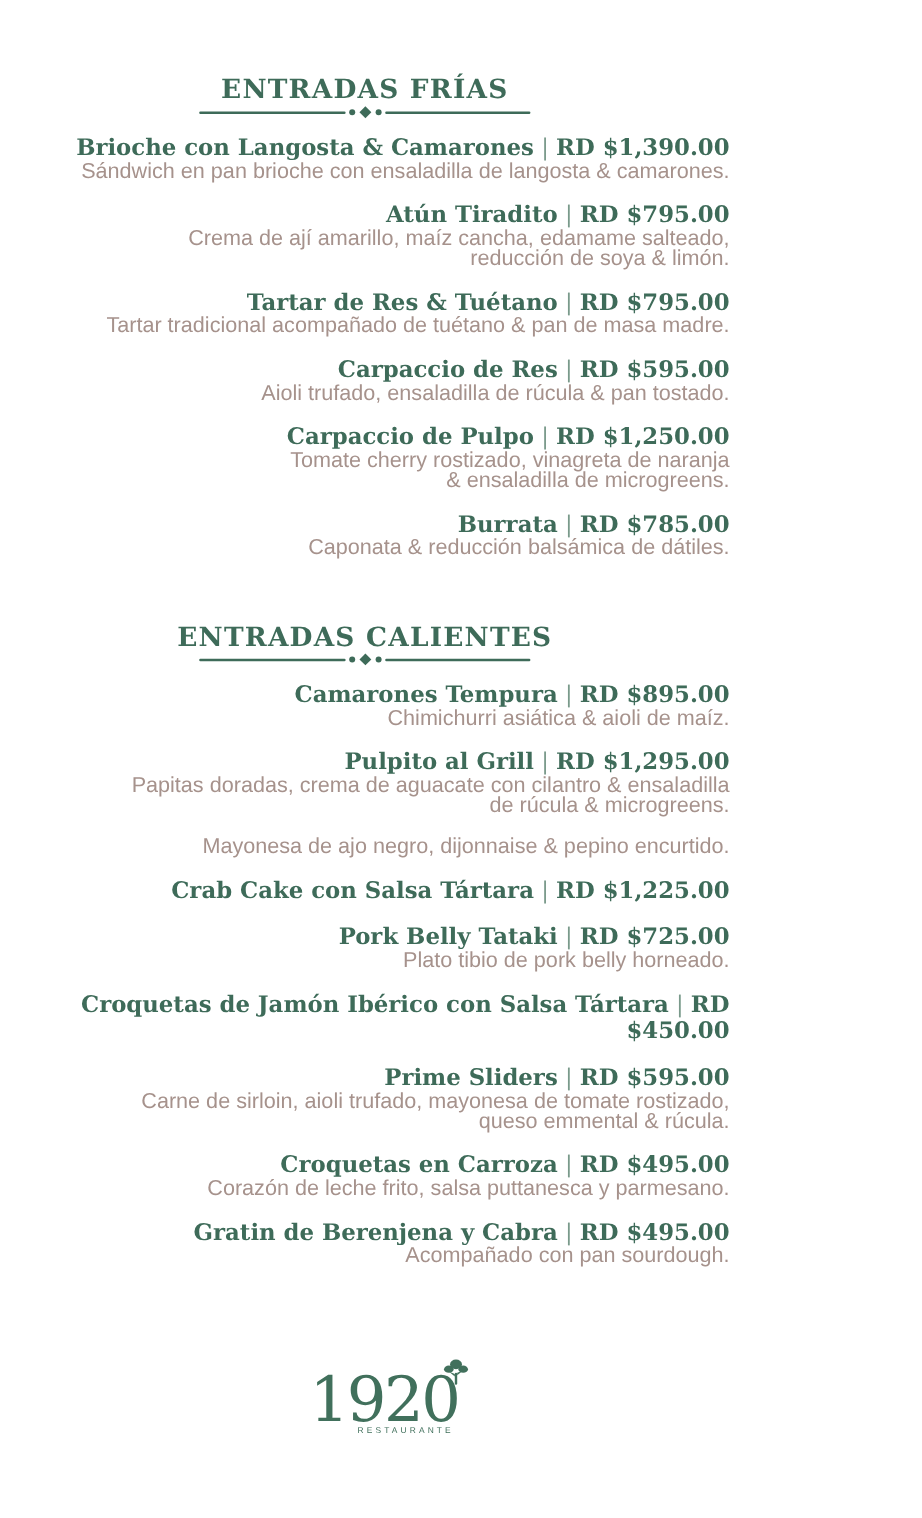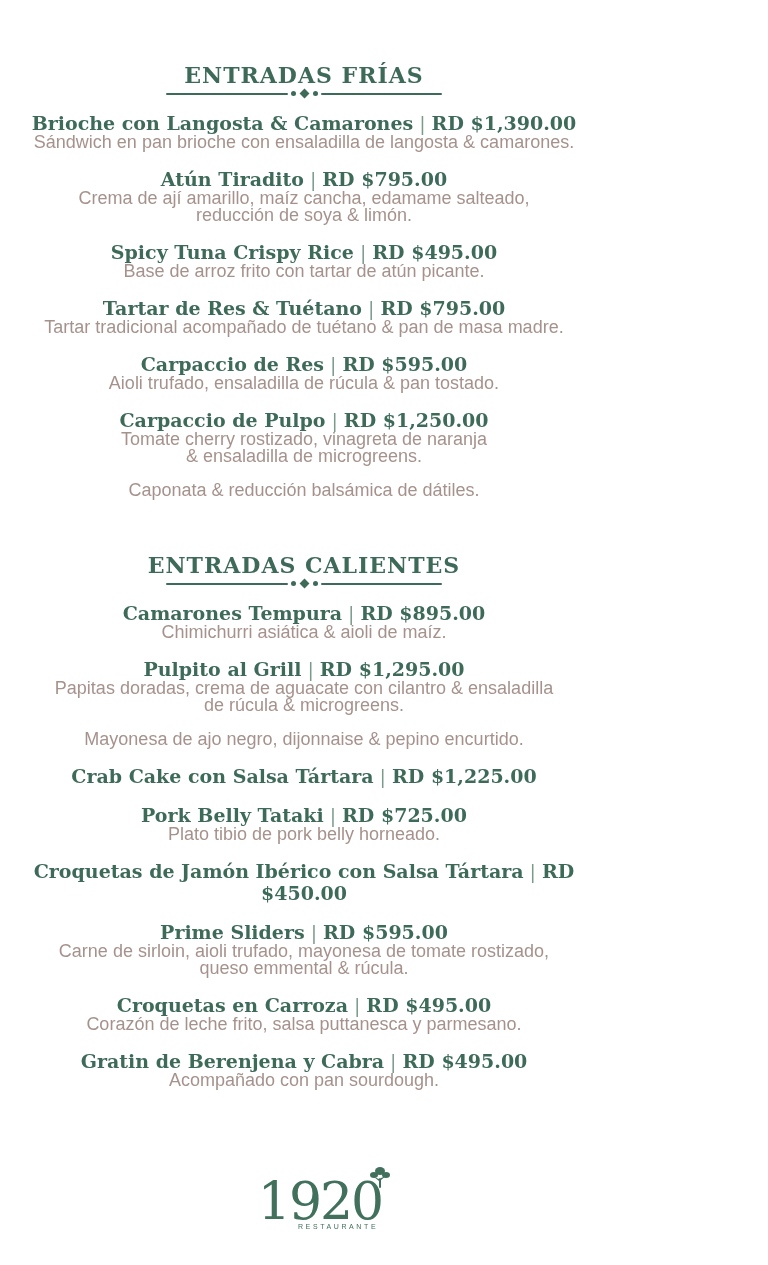--- a/index.html
+++ b/index.html
@@ -26,21 +26,21 @@
   }
   .divider {
     display: flex; align-items: center; justify-content: center;
     width: 276px; height: 9px;
     margin: 1px auto 0;
   }
   .divider .line { flex: 1; height: 2px; background: #3e6b59; border-radius: 1px; }
   .divider .dot { width: 5px; height: 5px; border-radius: 50%; background: #3e6b59; margin: 0 3px; flex: none; }
   .divider .diamond { width: 7px; height: 7px; background: #3e6b59; transform: rotate(45deg); margin: 0 2px; flex: none; }
   
-  .item { margin-bottom: 17px; }
+  .item { margin-bottom: 17px; text-align: right; }
   .item-title {
     font-family: "DejaVu Serif", "Liberation Serif", serif;
     font-weight: 700;
     font-size: 19px;
     line-height: 22px;
     color: #3e6b59;
   }
   .item-title .sep {
     font-weight: 400;
     color: #7a9a8b;
@@ -97,37 +97,34 @@
       <div class="item">
         <h3 class="item-title"><span>Brioche con Langosta &amp; Camarones</span><span class="sep">|</span><span>RD $1,390.00</span></h3>
         <p class="item-desc">Sándwich en pan brioche con ensaladilla de langosta &amp; camarones.</p>
       </div>
       <div class="item">
         <h3 class="item-title"><span>Atún Tiradito</span><span class="sep">|</span><span>RD $795.00</span></h3>
         <p class="item-desc">Crema de ají amarillo, maíz cancha, edamame salteado,
 reducción de soya &amp; limón.</p>
       </div>
       <div class="item">
-        <h3 class="item-title"><span>Spicy Tuna Crispy Rice</span><span class="sep">|</span><span>RD $495.00</span></h3>
-        <p class="item-desc">Base de arroz frito con tartar de atún picante.</p>
-      </div>
-      <div class="item">
         <h3 class="item-title"><span>Tartar de Res &amp; Tuétano</span><span class="sep">|</span><span>RD $795.00</span></h3>
         <p class="item-desc">Tartar tradicional acompañado de tuétano &amp; pan de masa madre.</p>
       </div>
       <div class="item">
         <h3 class="item-title"><span>Carpaccio de Res</span><span class="sep">|</span><span>RD $595.00</span></h3>
         <p class="item-desc">Aioli trufado, ensaladilla de rúcula &amp; pan tostado.</p>
       </div>
       <div class="item">
         <h3 class="item-title"><span>Carpaccio de Pulpo</span><span class="sep">|</span><span>RD $1,250.00</span></h3>
         <p class="item-desc">Tomate cherry rostizado, vinagreta de naranja
 &amp; ensaladilla de microgreens.</p>
       </div>
       <div class="item">
+        <h3 class="item-title"><span>Burrata</span><span class="sep">|</span><span>RD $785.00</span></h3>
         <p class="item-desc">Caponata &amp; reducción balsámica de dátiles.</p>
       </div>
     </div>
   </section>
 
   <section class="menu-section section-calientes">
     <header class="section-header">
       <h2 class="section-title">ENTRADAS CALIENTES</h2>
       <div class="divider">
         <span class="line"></span>

